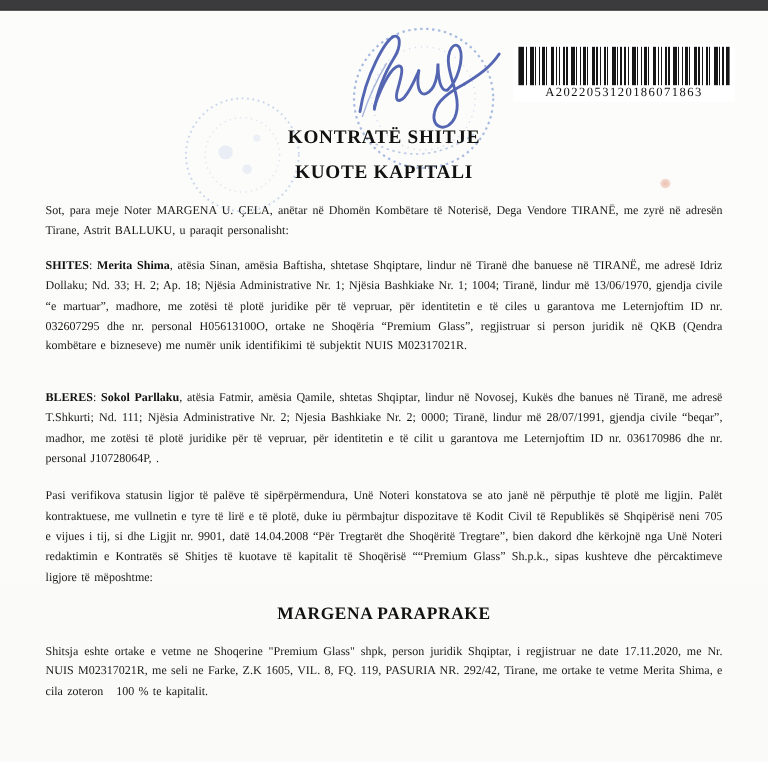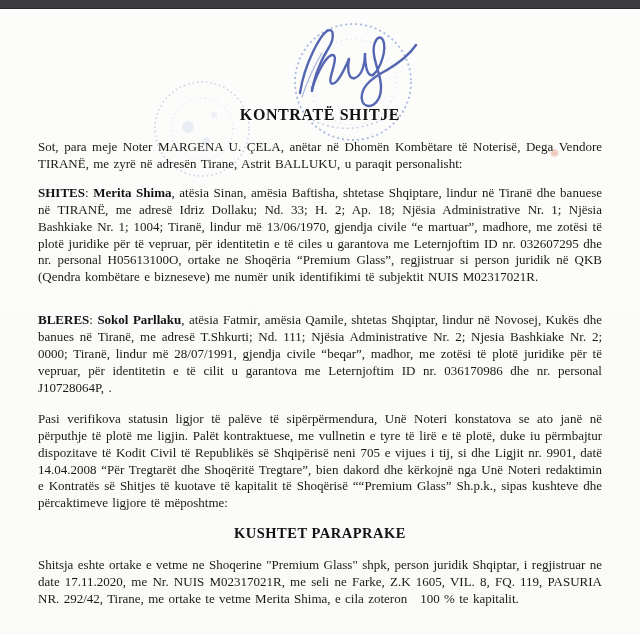--- a/index.html
+++ b/index.html
@@ -86,21 +86,21 @@
     text-align: center;
     font-weight: bold;
     font-size: 16px;
     letter-spacing: 0.6px;
     color: #121212;
   }
   .title-1 { margin-top: 97px; }
   .title-2 { margin-top: 11px; }
   .para {
     text-align: justify;
-    font-size: 13px;
+    font-size: 10px;
     line-height: 16.9px;
     word-spacing: 1.1px;
     color: #1a1917;
   }
   .intro   { margin-top: 15px; }
   .seller  { margin-top: 12px; }
   .buyer   { margin-top: 26px; }
   .verify  { margin-top: 14px; }
   .closing { margin-top: 15px; }
   .section-heading {
@@ -140,32 +140,37 @@
       <path d="M20,70 C27,49 35,37 40,36 C46,35 41,49 39,57 C37,65 40,67 45,62 C51,55 55,44 57,40"></path>
       <path d="M57,40 C55,52 57,61 63,59 C71,56 73,43 73,34 C73,46 75,58 81,56"></path>
       <path d="M81,56 C89,49 95,30 91,21 C87,14 80,23 82,36 C84,50 93,65 87,79 C81,92 67,88 70,75 C72,65 82,58 95,51"></path>
       <path d="M95,51 C105,45 116,38 124,26"></path>
     </g>
     <g fill="none" stroke="#5a6fbd" stroke-width="1.2" stroke-linecap="round" opacity="0.5">
       <path d="M10,78 C16,60 24,44 30,34"></path>
     </g>
   </svg>
 
+  <div class="barcode">
+    <div class="barcode-bars"></div>
+    <div class="barcode-number">A2022053120186071863</div>
+  </div>
 
   <div class="pink-dot"></div>
 
   <div class="content">
     <div class="doc-title title-1">KONTRATË SHITJE</div>
+    <div class="doc-title title-2">KUOTE KAPITALI</div>
 
     <p class="para intro">Sot,  para meje Noter MARGENA U. ÇELA, anëtar në Dhomën Kombëtare të Noterisë, Dega Vendore TIRANË, me zyrë në adresën Tirane, Astrit BALLUKU, u paraqit personalisht:</p>
 
     <p class="para seller"><span class="party-label">SHITES</span><span>: </span><span class="party-name">Merita Shima</span><span>, atësia Sinan, amësia Baftisha, shtetase Shqiptare, lindur në Tiranë dhe banuese në TIRANË, me adresë Idriz Dollaku; Nd. 33; H. 2; Ap. 18; Njësia Administrative Nr. 1; Njësia Bashkiake Nr. 1; 1004; Tiranë, lindur më 13/06/1970, gjendja civile “e martuar”, madhore, me zotësi të plotë juridike për të vepruar, për identitetin e të ciles u garantova me Leternjoftim ID nr. 032607295 dhe nr. personal H05613100O, ortake ne Shoqëria “Premium Glass”, regjistruar si person juridik në QKB (Qendra kombëtare e bizneseve) me numër unik identifikimi të subjektit NUIS M02317021R.</span></p>
 
     <p class="para buyer"><span class="party-label">BLERES</span><span>: </span><span class="party-name">Sokol Parllaku</span><span>, atësia Fatmir, amësia Qamile, shtetas Shqiptar, lindur në Novosej, Kukës dhe banues në Tiranë, me adresë T.Shkurti; Nd. 111; Njësia Administrative Nr. 2; Njesia Bashkiake Nr. 2; 0000; Tiranë, lindur më 28/07/1991, gjendja civile “beqar”, madhor, me zotësi të plotë juridike për të vepruar, për identitetin e të cilit u garantova me Leternjoftim ID nr. 036170986 dhe nr. personal J10728064P, .</span></p>
 
     <p class="para verify">Pasi verifikova statusin ligjor të palëve të sipërpërmendura, Unë Noteri konstatova se ato janë në përputhje të plotë me ligjin. Palët kontraktuese, me vullnetin e tyre të lirë e të plotë, duke iu përmbajtur dispozitave të Kodit Civil të Republikës së Shqipërisë neni 705 e vijues i tij, si dhe Ligjit nr. 9901, datë 14.04.2008 “Për Tregtarët dhe Shoqëritë Tregtare”, bien dakord dhe kërkojnë nga Unë Noteri redaktimin e Kontratës së Shitjes të kuotave të kapitalit të Shoqërisë ““Premium Glass” Sh.p.k., sipas kushteve dhe përcaktimeve ligjore të mëposhtme:</p>
 
-    <div class="section-heading">KUSHTET PARAPRAKE</div>
+    <div class="section-heading">MARGENA PARAPRAKE</div>
 
     <p class="para closing">Shitsja eshte ortake e vetme ne Shoqerine "Premium Glass" shpk, person juridik Shqiptar, i regjistruar ne date 17.11.2020, me Nr. NUIS M02317021R, me seli ne Farke, Z.K 1605, VIL. 8, FQ. 119, PASURIA NR. 292/42, Tirane, me ortake te vetme Merita Shima, e cila zoteron &nbsp;&nbsp;100 % te kapitalit.</p>
   </div>
 
 </div>
 
 </body></html>

